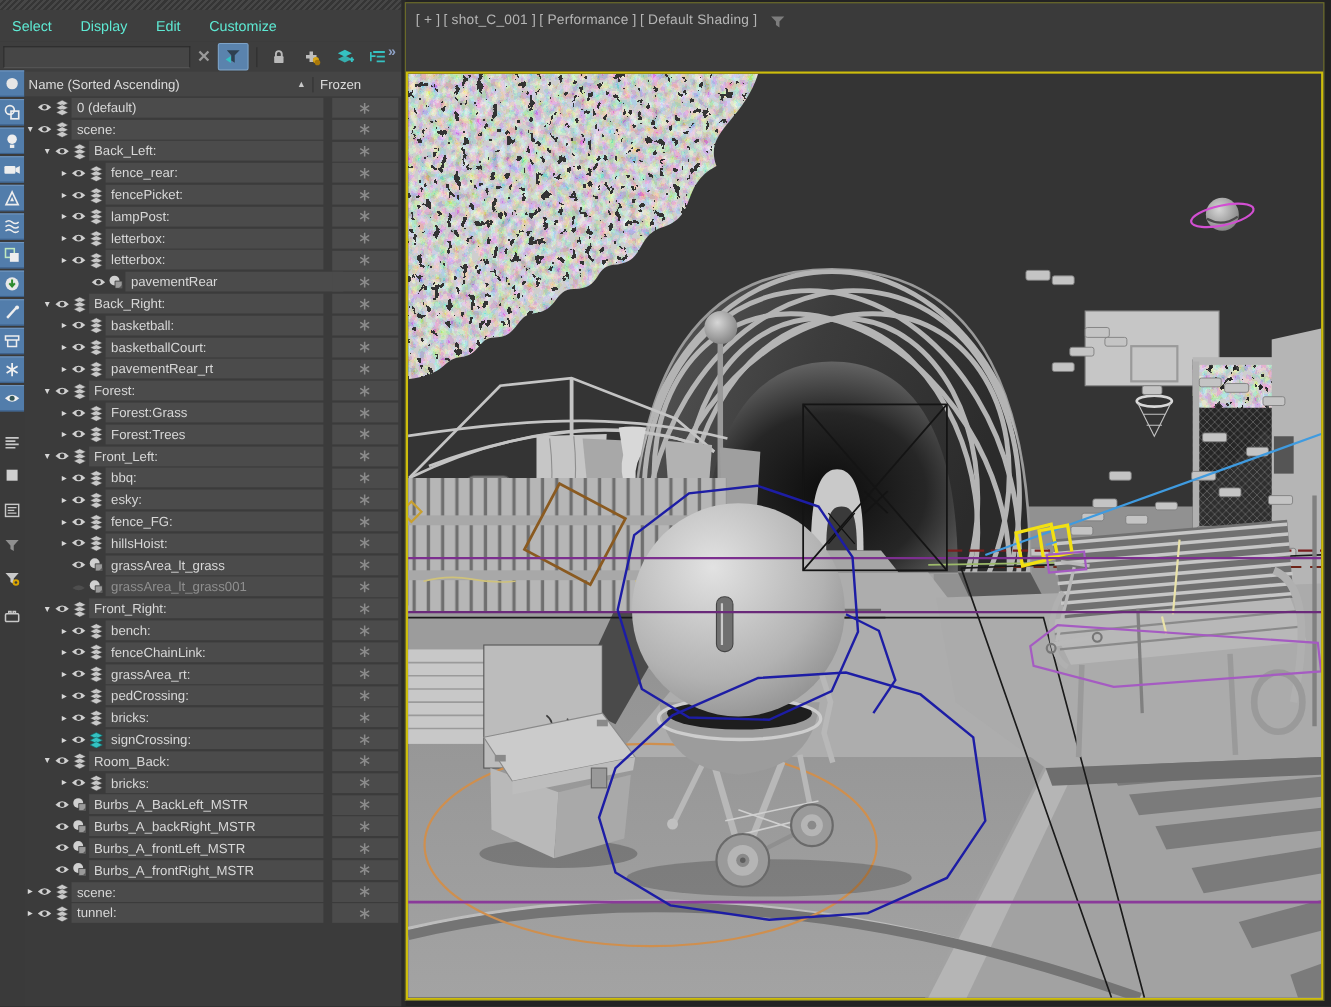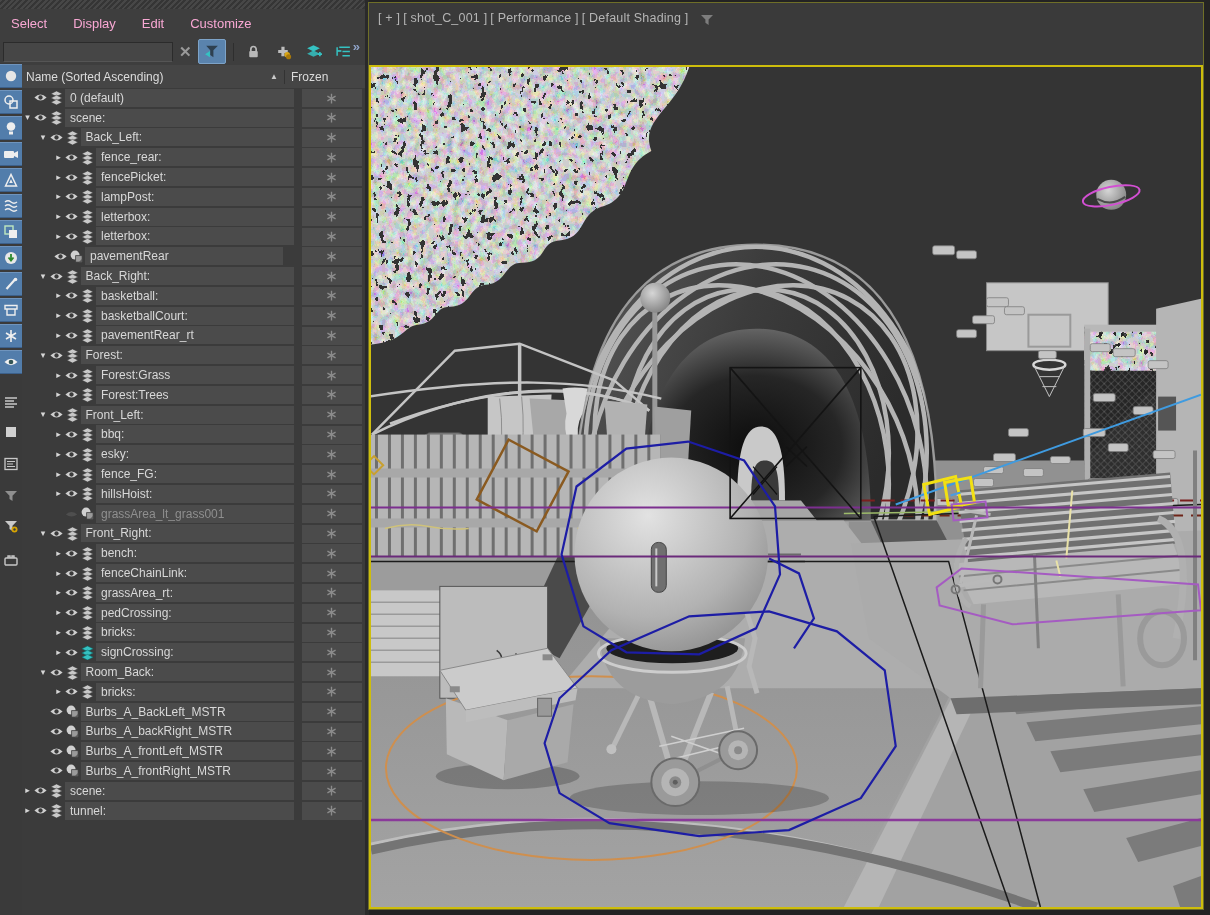--- a/index.html
+++ b/index.html
@@ -6,21 +6,21 @@
   body{
     width:1210px;height:915px;position:relative;overflow:hidden;
     background:#232323;font-family:"Liberation Sans",sans-serif;
     -webkit-font-smoothing:antialiased;
   }
   
   #panel{position:absolute;left:0;top:0;width:365px;height:915px;background:#3c3c3c;}
   #panel-divider{position:absolute;left:365px;top:0;width:4px;height:915px;background:#2a2a2a;}
   #grip{height:9px;background:repeating-linear-gradient(135deg,#474747 0 2px,#353535 2px 4px);}
   #menubar{height:29px;display:flex;align-items:center;gap:26px;padding-left:11px;background:#3e3e3e;}
-  .menu-item{color:#f9a8d4;font-size:13px;cursor:default;}
+  .menu-item{color:#5eead4;font-size:13px;cursor:default;}
   #toolbar{height:27px;display:flex;align-items:center;background:#3e3e3e;position:relative;}
   #search-input{
     width:160px;height:18px;margin-left:3px;background:#464646;border:1px solid #2b2b2b;
     border-bottom-color:#555;color:#ddd;font-size:12px;outline:none;padding:0 4px;
   }
   .tb-x{color:#9a9a9a;font-size:15px;font-weight:bold;margin:0 6px 0 6px;line-height:1;}
   .tb-btn{width:26px;height:23px;display:flex;align-items:center;justify-content:center;border-radius:2px;}
   .tb-btn.active{background:#5a83ad;border:1px solid #7da3c8;}
   .tb-btn svg{width:17px;height:17px;}
   .tb-sep{width:1px;height:18px;background:#2e2e2e;margin:0 3px;}
@@ -406,21 +406,21 @@
         </svg>
         <span class="pill" style="width:193px">letterbox:</span>
         <span class="frozen-cell">
           <svg class="ic16" viewBox="0 0 16 16">
             <g stroke="#9b9b9b" stroke-width="1.7">
               <path d="M8 2v12M3 5l10 6M13 5L3 11"></path>
             </g>
           </svg>
         </span>
       </div>
-      <div class="row" style="padding-left:20px">
+      <div class="row" style="padding-left:49px">
         <span class="tw"></span>
         <svg class="ic16" viewBox="0 0 16 16">
           <path d="M1.5 8q6.5-6.5 13 0q-6.5 6.5-13 0z" fill="#cfcfcf"></path>
           <circle cx="8" cy="8" r="2.3" fill="#3a3a3a"></circle>
         </svg>
         <svg class="ic16" viewBox="0 0 16 16">
           <circle cx="6.5" cy="6.5" r="4.8" fill="#d0d0d0"></circle>
           <path d="M7 7h7v7H7z" fill="#9a9a9a" stroke="#3a3a3a" stroke-width="0.8"></path>
           <path d="M10.5 14L14 10.5V14Z" fill="#5a5a5a"></path>
         </svg>
@@ -682,20 +682,40 @@
           <circle cx="8" cy="8" r="2.3" fill="#3a3a3a"></circle>
         </svg>
         <svg class="ic16" viewBox="0 0 16 16">
           <g fill="#c9c9c9" stroke="#3a3a3a" stroke-width="0.6">
             <path d="M8 1L14 4 8 7 2 4Z"></path>
             <path d="M8 5.5L14 8.5 8 11.5 2 8.5Z"></path>
             <path d="M8 10L14 13 8 16 2 13Z"></path>
           </g>
         </svg>
         <span class="pill" style="width:193px">hillsHoist:</span>
+        <span class="frozen-cell">
+          <svg class="ic16" viewBox="0 0 16 16">
+            <g stroke="#9b9b9b" stroke-width="1.7">
+              <path d="M8 2v12M3 5l10 6M13 5L3 11"></path>
+            </g>
+          </svg>
+        </span>
+      </div>
+      <div class="row" style="padding-left:31px">
+        <span class="tw"></span>
+        <svg class="ic16" viewBox="0 0 16 16">
+          <path d="M1.5 8q6.5-6.5 13 0q-6.5 6.5-13 0z" fill="#cfcfcf"></path>
+          <circle cx="8" cy="8" r="2.3" fill="#3a3a3a"></circle>
+        </svg>
+        <svg class="ic16" viewBox="0 0 16 16">
+          <circle cx="6.5" cy="6.5" r="4.8" fill="#d0d0d0"></circle>
+          <path d="M7 7h7v7H7z" fill="#9a9a9a" stroke="#3a3a3a" stroke-width="0.8"></path>
+          <path d="M10.5 14L14 10.5V14Z" fill="#5a5a5a"></path>
+        </svg>
+        <span class="pill" style="width:193px">grassArea_lt_grass</span>
         <span class="frozen-cell">
           <svg class="ic16" viewBox="0 0 16 16">
             <g stroke="#9b9b9b" stroke-width="1.7">
               <path d="M8 2v12M3 5l10 6M13 5L3 11"></path>
             </g>
           </svg>
         </span>
       </div>
       <div class="row" style="padding-left:31px">
         <span class="tw"></span>

